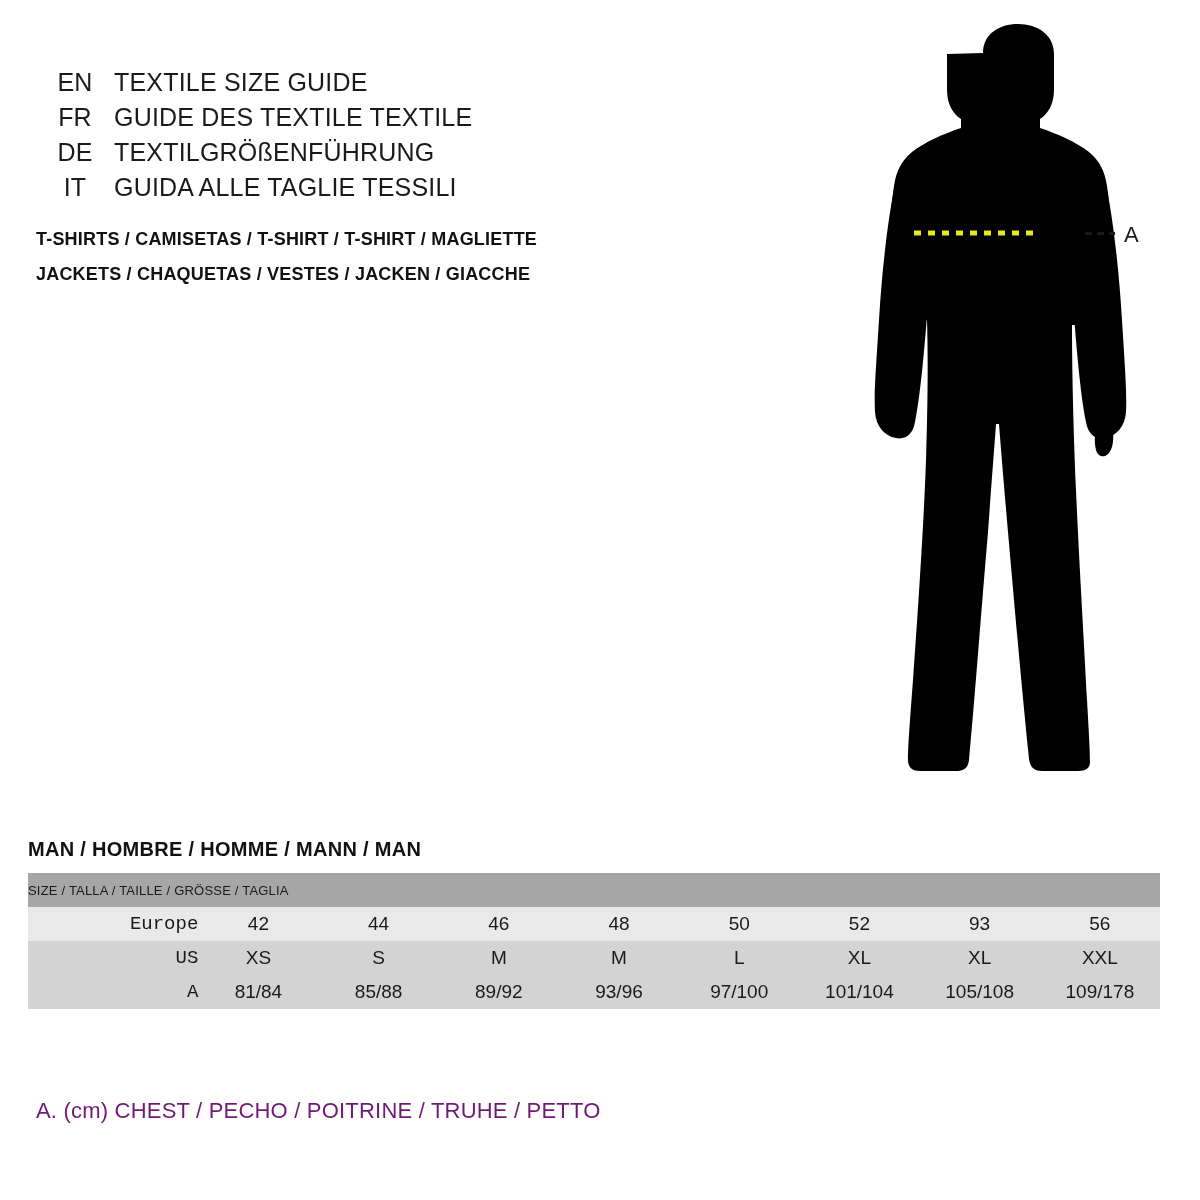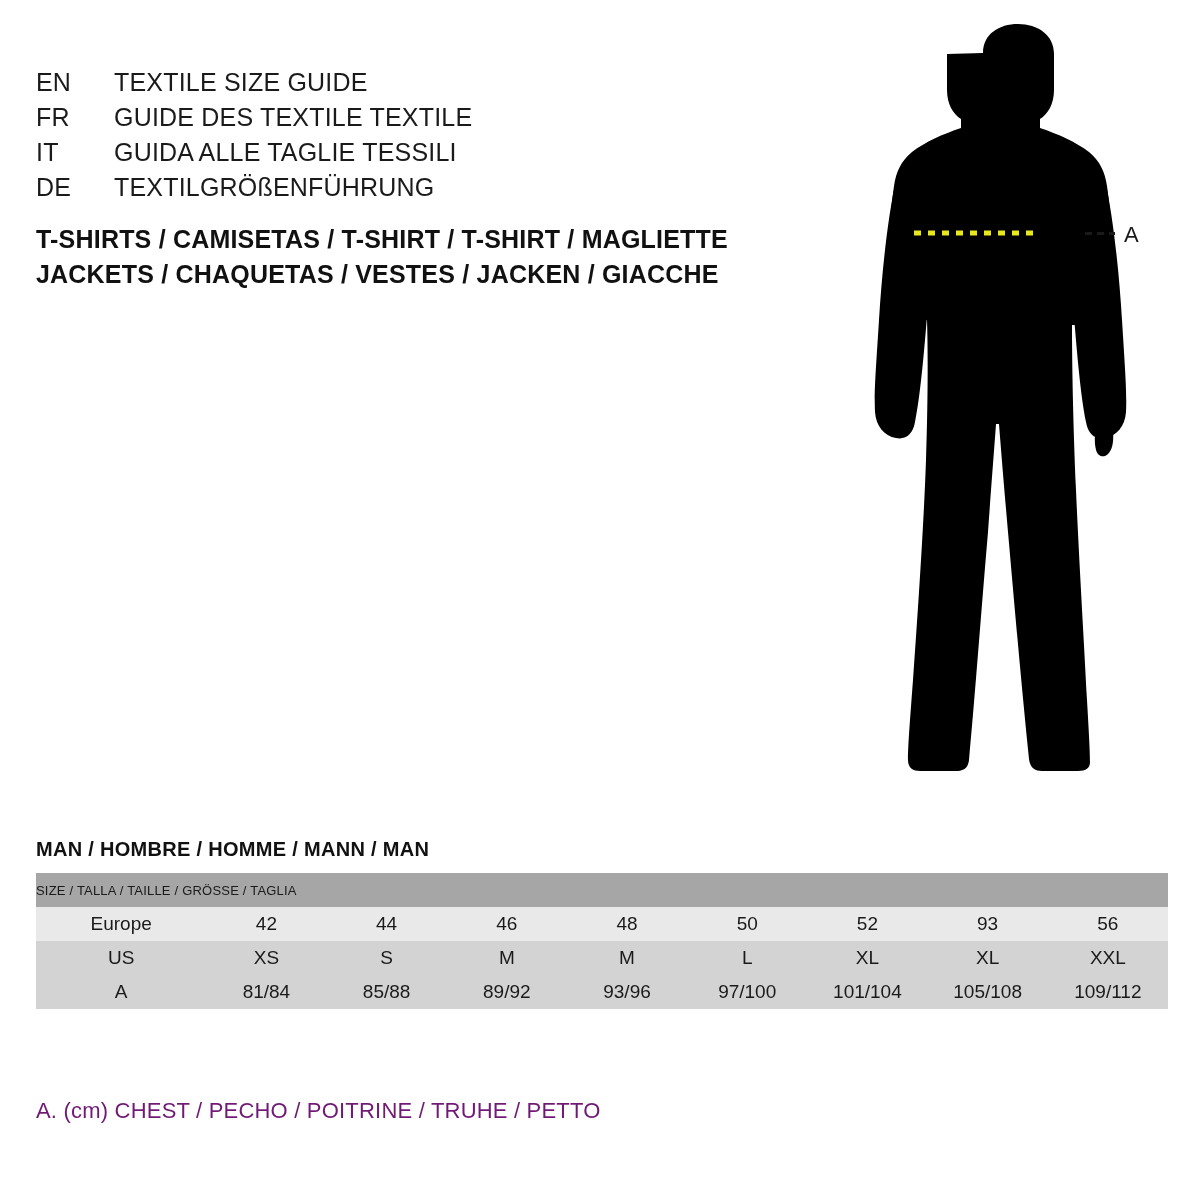--- a/index.html
+++ b/index.html
@@ -23,20 +23,21 @@
   .lang-block {
     position: absolute;
     top: 28px;
     left: 36px;
     width: 720px;
   }
   .lang-row {
     display: flex;
     align-items: baseline;
     height: 35px;
+    text-align: center;
   }
   .lang-code {
     width: 78px;
     font-size: 25px;
     letter-spacing: 0.2px;
     color: #1a1a1a;
   }
   .lang-text {
     font-size: 25px;
     letter-spacing: 0.2px;
@@ -45,21 +46,21 @@
   }
 
   
   .category-block {
     position: absolute;
     top: 222px;
     left: 36px;
     width: 760px;
   }
   .category-line {
-    font-size: 25px;
+    font-size: 18px;
     font-weight: bold;
     letter-spacing: 0.2px;
     line-height: 35px;
     color: #111111;
   }
 
   
   .figure-area {
     position: absolute;
     top: 20px;
@@ -81,21 +82,21 @@
     top: 232px;
     width: 30px;
     height: 3px;
     background: repeating-linear-gradient(to right, #1a1a1a 0 7px, transparent 7px 12px);
   }
 
   
   .table-section {
     position: absolute;
     top: 838px;
-    left: 36px;
+    left: 28px;
     width: 1124px;
   }
   .gender-title {
     font-size: 20px;
     font-weight: bold;
     letter-spacing: 0.3px;
     color: #111111;
     margin-bottom: 12px;
   }
   table.size-table {
@@ -114,22 +115,23 @@
     background: #a6a6a6;
     font-size: 13px;
     padding-left: 8px;
     text-align: left;
     letter-spacing: 0.2px;
   }
   .row-light td { background: #e9e9e9; }
   .row-dark td  { background: #d3d3d3; }
   .label-cell {
     padding-left: 8px;
-    text-align: center;
+    text-align: right;
     width: 170px;
+    font-family: Liberation Mono, monospace;
   }
   .val-cell { text-align: center; width: 120px; }
 
   .footnote {
     position: absolute;
     top: 1098px;
     left: 36px;
     font-size: 22px;
     color: #701a75;
     letter-spacing: 0.2px;
@@ -143,26 +145,26 @@
   <div class="lang-block">
     <div class="lang-row">
       <div class="lang-code">EN</div>
       <div class="lang-text">TEXTILE SIZE GUIDE</div>
     </div>
     <div class="lang-row">
       <div class="lang-code">FR</div>
       <div class="lang-text">GUIDE DES TEXTILE TEXTILE</div>
     </div>
     <div class="lang-row">
+      <div class="lang-code">DE</div>
+      <div class="lang-text">TEXTILGRÖßENFÜHRUNG</div>
+    </div>
+    <div class="lang-row">
       <div class="lang-code">IT</div>
       <div class="lang-text">GUIDA ALLE TAGLIE TESSILI</div>
-    </div>
-    <div class="lang-row">
-      <div class="lang-code">DE</div>
-      <div class="lang-text">TEXTILGRÖßENFÜHRUNG</div>
     </div>
   </div>
 
   <div class="category-block">
     <div class="category-line">T-SHIRTS / CAMISETAS / T-SHIRT / T-SHIRT / MAGLIETTE</div>
     <div class="category-line">JACKETS / CHAQUETAS / VESTES / JACKEN / GIACCHE</div>
   </div>
 
   <div class="figure-area">
     <svg width="400" height="770" viewBox="0 0 400 770" xmlns="http://www.w3.org/2000/svg">
@@ -276,21 +278,21 @@
         </tr>
         <tr class="row-dark">
           <td class="label-cell">A</td>
           <td class="val-cell">81/84</td>
           <td class="val-cell">85/88</td>
           <td class="val-cell">89/92</td>
           <td class="val-cell">93/96</td>
           <td class="val-cell">97/100</td>
           <td class="val-cell">101/104</td>
           <td class="val-cell">105/108</td>
-          <td class="val-cell">109/112</td>
+          <td class="val-cell">109/178</td>
         </tr>
       </tbody>
     </table>
   </div>
 
   <div class="footnote">A. (cm) CHEST / PECHO / POITRINE / TRUHE / PETTO</div>
 
 </div>
 
 </body></html>

